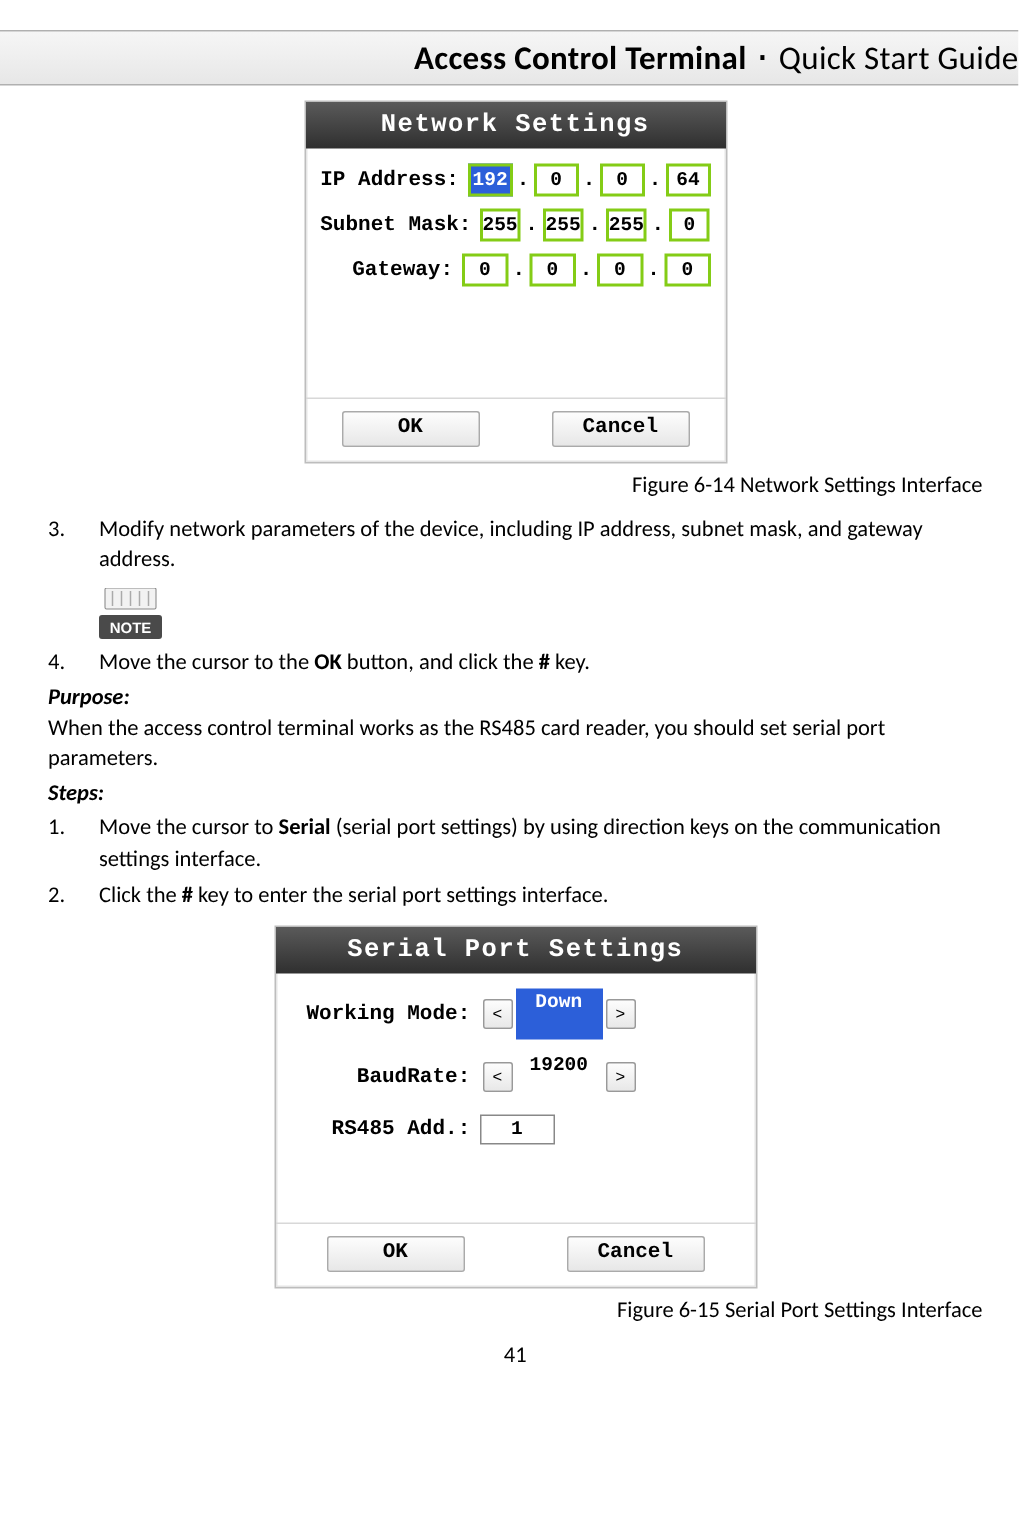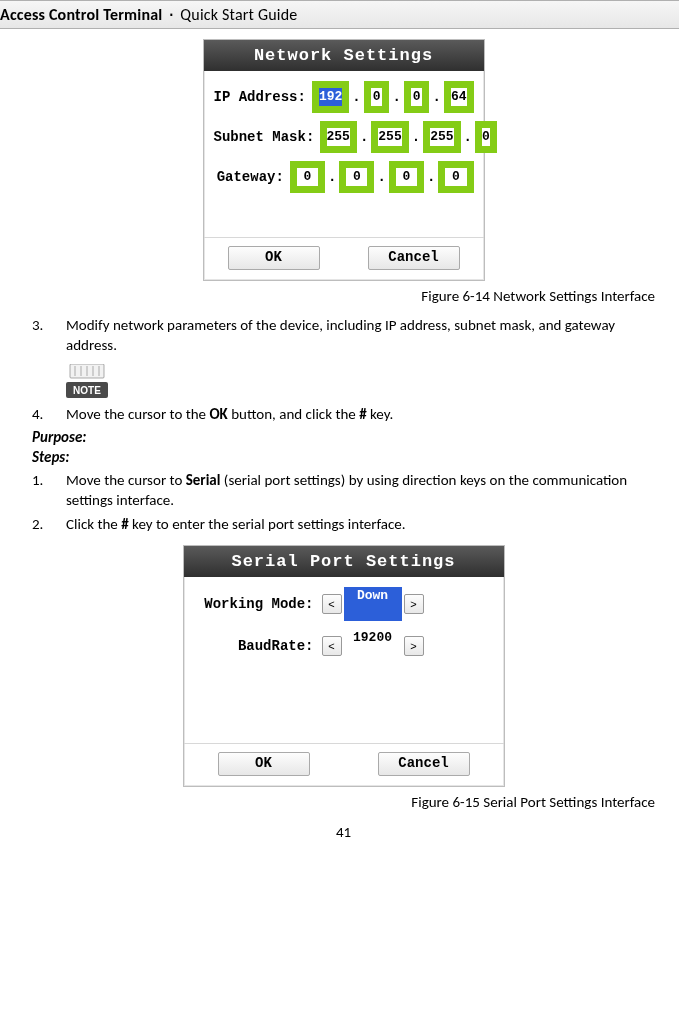--- a/index.html
+++ b/index.html
@@ -11,24 +11,25 @@
     background: #fff;
     width: 679px;
   }
   .page {
     padding: 0 24px 20px 32px;
   }
   .top-header {
     background: linear-gradient(#f6f6f6, #e7e7e7);
     border-top: 1px solid #b0b0b0;
     border-bottom: 1px solid #b0b0b0;
-    text-align: left;
-    font-size: 16px;
+    text-align: right;
+    font-size: 22px;
     padding: 4px 0;
     letter-spacing: 0.2px;
+    margin-top: 20px;
   }
   .top-header .bold { font-weight: 700; }
   .top-header .sep { font-family: "MS Gothic", monospace; padding: 0 4px; }
   .figure-wrap {
     text-align: center;
     margin-top: 10px;
   }
   .dialog {
     display: inline-block;
     width: 280px;
@@ -62,21 +63,21 @@
     width: 100px;
     text-align: right;
     padding-right: 6px;
     white-space: nowrap;
   }
   .octet {
     display: inline-block;
     width: 30px;
     height: 18px;
     line-height: 18px;
-    border: 7px solid #84cc16;
+    border: 2px solid #84cc16;
     text-align: center;
     font-family: "Courier New", monospace;
     font-weight: 700;
     font-size: 13px;
     background: #fff;
   }
   .octet.sel {
     background: #2c5fd9;
     color: #fff;
   }
@@ -277,20 +278,21 @@
   <div class="step">
     <div class="num">4.</div>
     <div class="txt">
       <span>Move the cursor to the </span><b>OK</b><span> button, and click the </span><b>#</b><span> key.</span>
     </div>
   </div>
 
   
 
   <div class="purpose">Purpose:</div>
+  <div class="para">When the access control terminal works as the RS485 card reader, you should set serial port parameters.</div>
   <div class="steps-lbl">Steps:</div>
 
   
   <div class="step">
     <div class="num">1.</div>
     <div class="txt">
       <span>Move the cursor to </span><b>Serial</b><span> (serial port settings) by using direction keys on the communication settings interface.</span>
     </div>
   </div>
 
@@ -315,20 +317,24 @@
           <span class="arrow-btn">&gt;</span>
         </div>
 
         <div class="row">
           <span class="lbl" style="width:120px">BaudRate:</span>
           <span class="arrow-btn">&lt;</span>
           <span class="val-box">19200</span>
           <span class="arrow-btn">&gt;</span>
         </div>
 
+        <div class="row">
+          <span class="lbl" style="width:120px">RS485 Add.:</span>
+          <span class="plain-box">1</span>
+        </div>
 
       </div>
       <div class="dialog-foot">
         <div class="dbtn">OK</div>
         <div class="dbtn">Cancel</div>
       </div>
     </div>
     <div class="caption">
       <span>Figure 6-15</span>
       <span>Serial Port Settings Interface</span>

